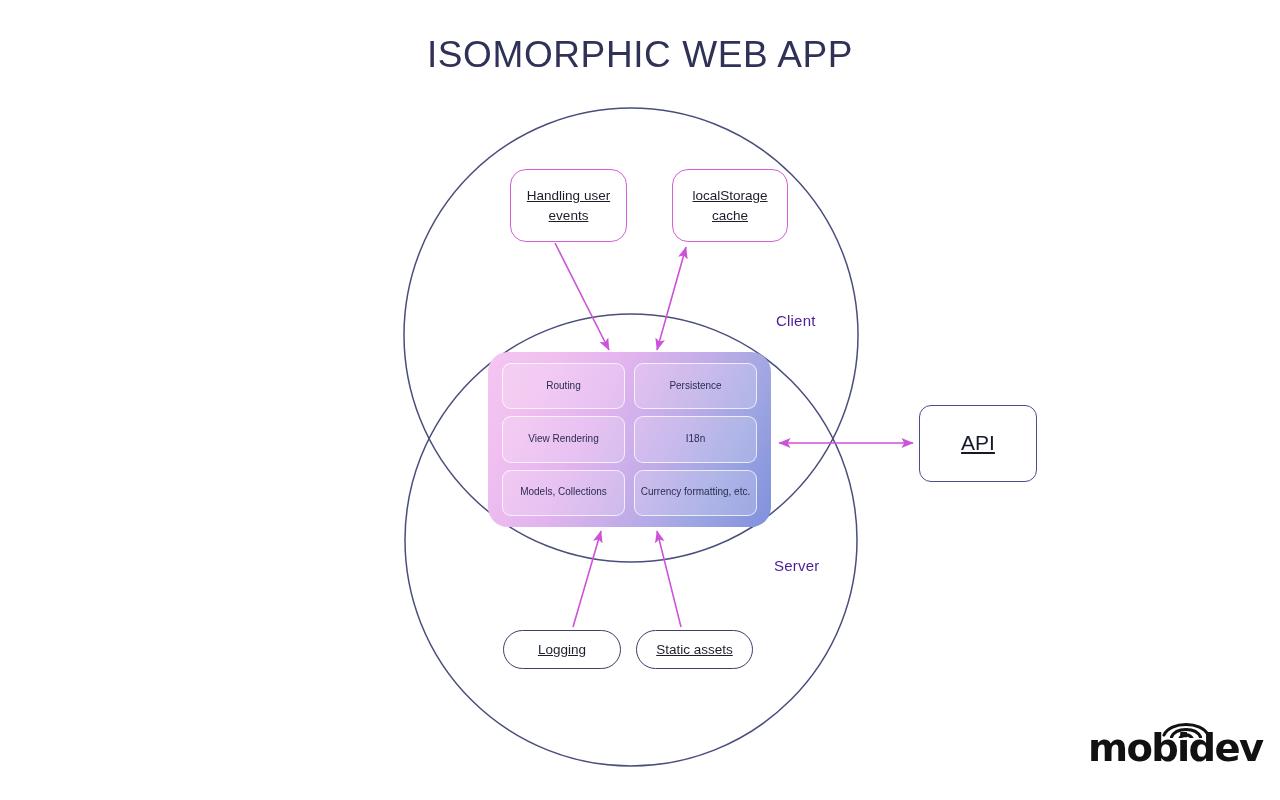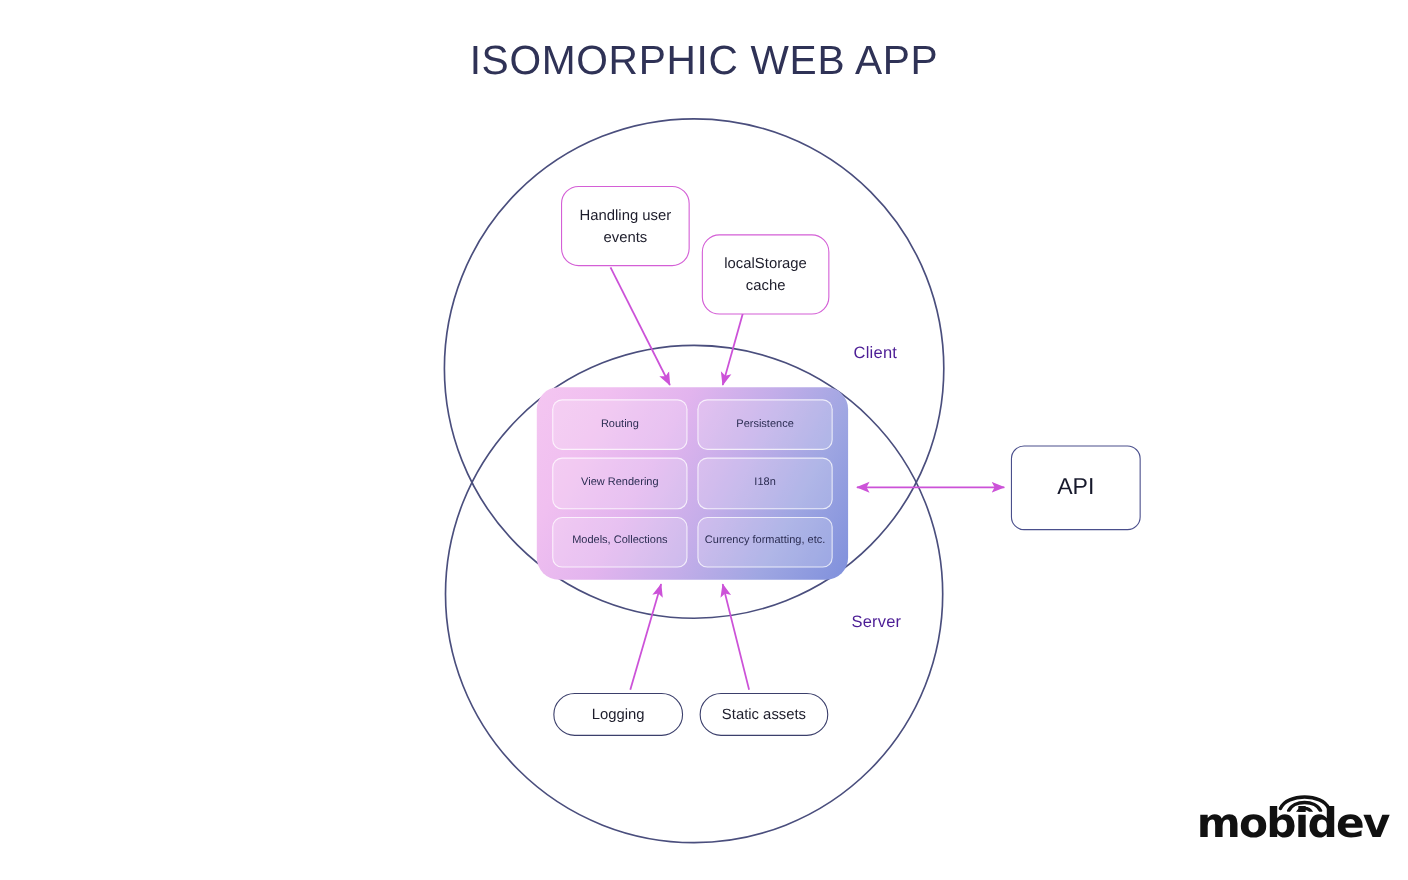--- a/index.html
+++ b/index.html
@@ -66,39 +66,40 @@
     display: flex;
     align-items: center;
     justify-content: center;
     text-align: center;
     background: #ffffff;
     border-radius: 14px;
     color: #1d1d2b;
     font-size: 13.5px;
     line-height: 1.45;
     font-family: "Liberation Sans", "DejaVu Sans", sans-serif;
+    text-decoration: underline;
   }
   .node.client-node {
     border: 1.8px solid #d45fd6;
     border-radius: 16px;
   }
   .node.server-node {
     border: 1.6px solid #3b3f6b;
     border-radius: 20px;
   }
   .node.api-node {
     border: 1.8px solid #4a4f8c;
     border-radius: 12px;
     font-size: 21px;
     color: #16182b;
   }
 
   
   #node-handling-user-events { left: 510px; top: 169px; width: 117px; height: 73px; }
-  #node-localstorage-cache   { left: 638px; top: 169px; width: 116px; height: 73px; margin-top: 44px; }
+  #node-localstorage-cache   { left: 672px; top: 169px; width: 116px; height: 73px; }
   #node-logging              { left: 503px; top: 630px; width: 118px; height: 39px; }
   #node-static-assets        { left: 636px; top: 630px; width: 117px; height: 39px; }
   #node-api                  { left: 919px; top: 405px; width: 118px; height: 77px; }
 
   
   .core-panel {
     position: absolute;
     left: 488px;
     top: 352px;
     width: 283px;

